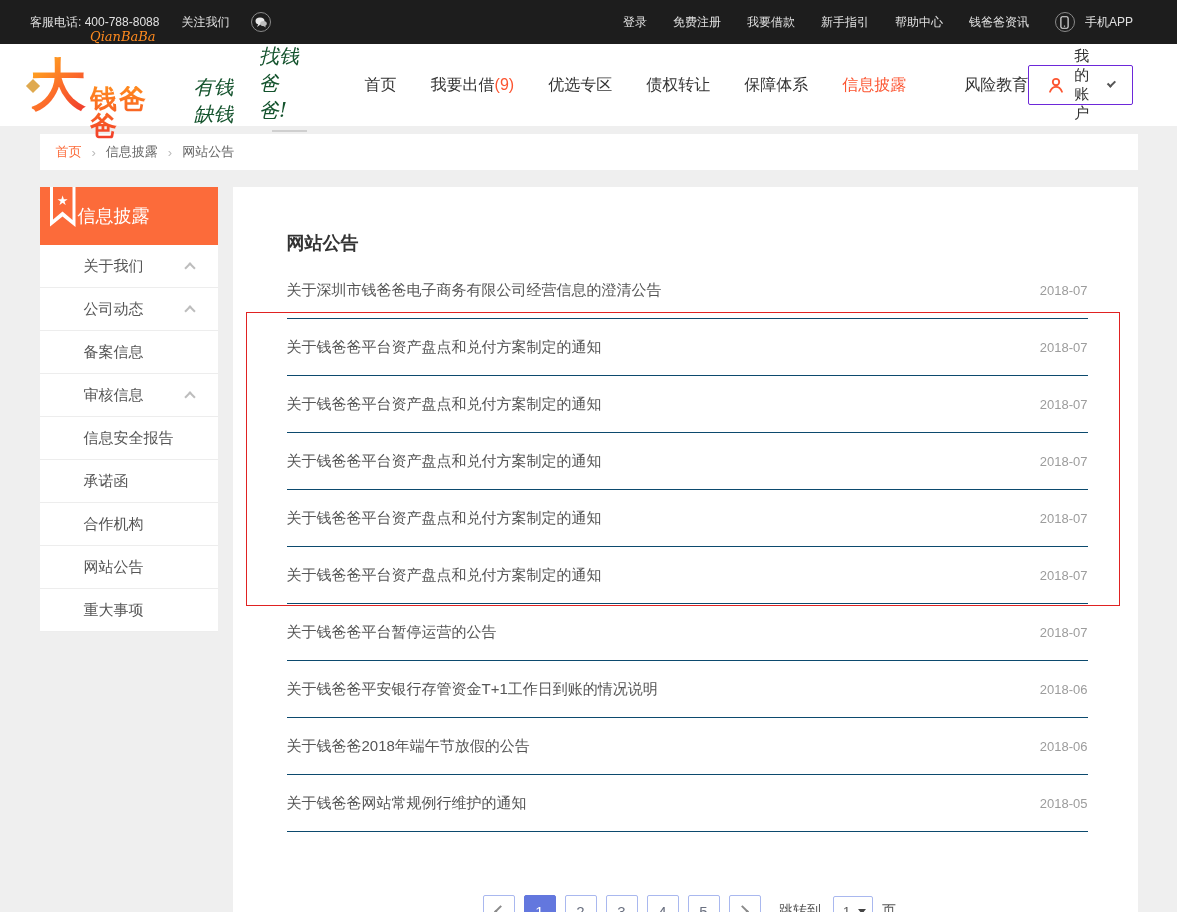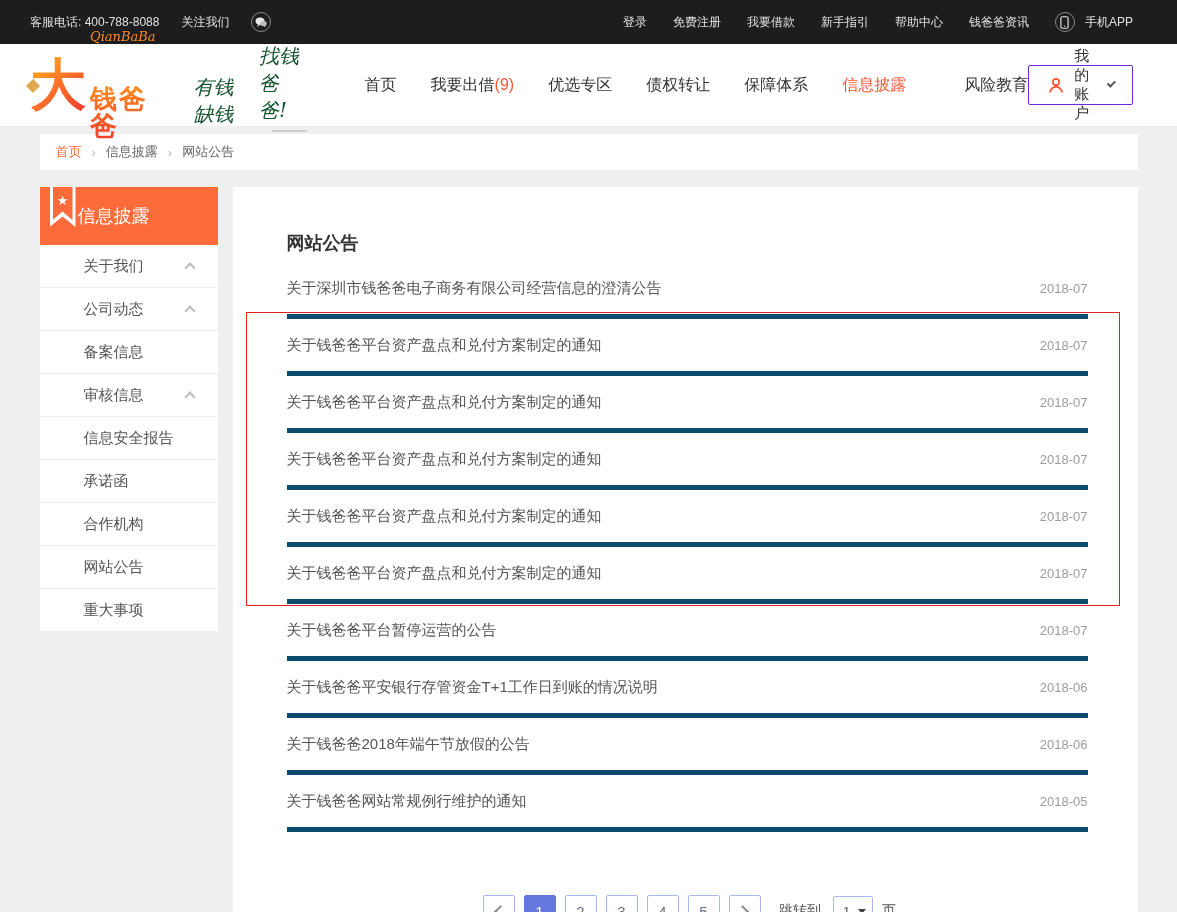--- a/index.html
+++ b/index.html
@@ -76,21 +76,21 @@
                font-size:15px; color:#555; cursor:pointer; }
   .chev-up { margin-left:auto; width:8px; height:8px; border-left:2px solid #bdbdbd;
              border-top:2px solid #bdbdbd; transform:rotate(45deg); margin-top:4px; }
 
   
   .main-panel { flex:1; margin-left:15px; background:#fff; position:relative;
                 min-height:742px; padding:0 50px 0 54px; }
   .panel-title { padding-top:44px; font-size:18px; font-weight:bold; color:#333; }
   .ann-list { margin-top:7px; }
   .ann-row { height:57px; display:flex; align-items:center; justify-content:space-between;
-             border-bottom:5px solid #0c4a6e; cursor:pointer; }
+             border-bottom:1px solid #0c4a6e; cursor:pointer; }
   .ann-title { font-size:15px; color:#555; }
   .ann-date { font-size:13px; color:#9c9c9c; }
   .red-box { position:absolute; left:13px; top:125px; width:874px; height:294px;
              border:1px solid #e02222; pointer-events:none; }
 
   
   .pagination { margin-top:63px; display:flex; align-items:center; justify-content:center; }
   .page-btn { width:32px; height:32px; border:1px solid #a9b8ef; border-radius:2px; background:#fff;
               display:flex; align-items:center; justify-content:center;
               font-size:15px; color:#6a7080; margin:0 4.5px; cursor:pointer; }

